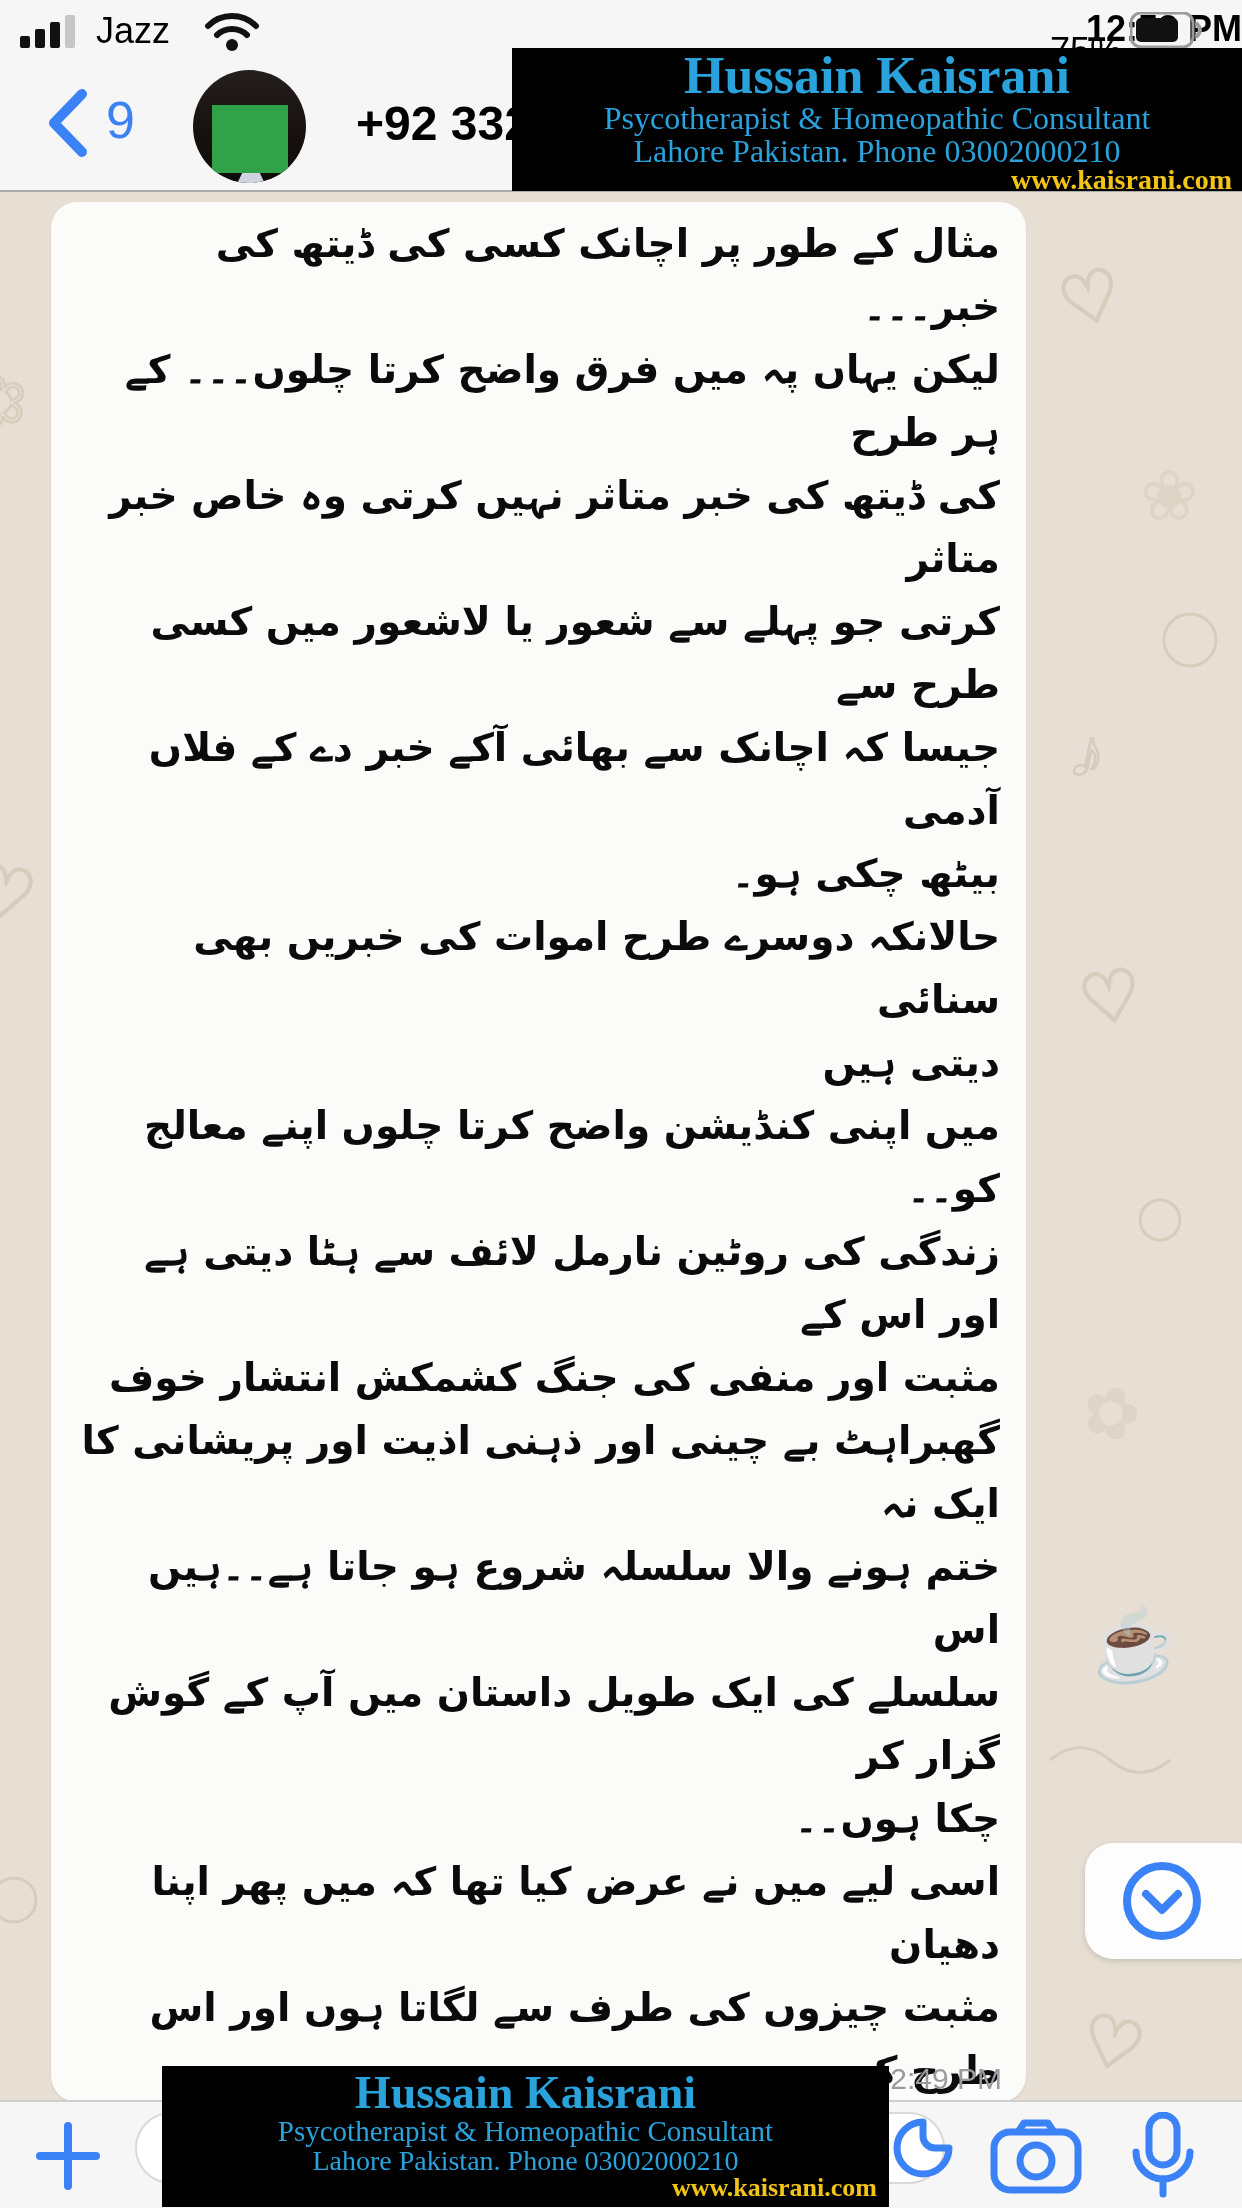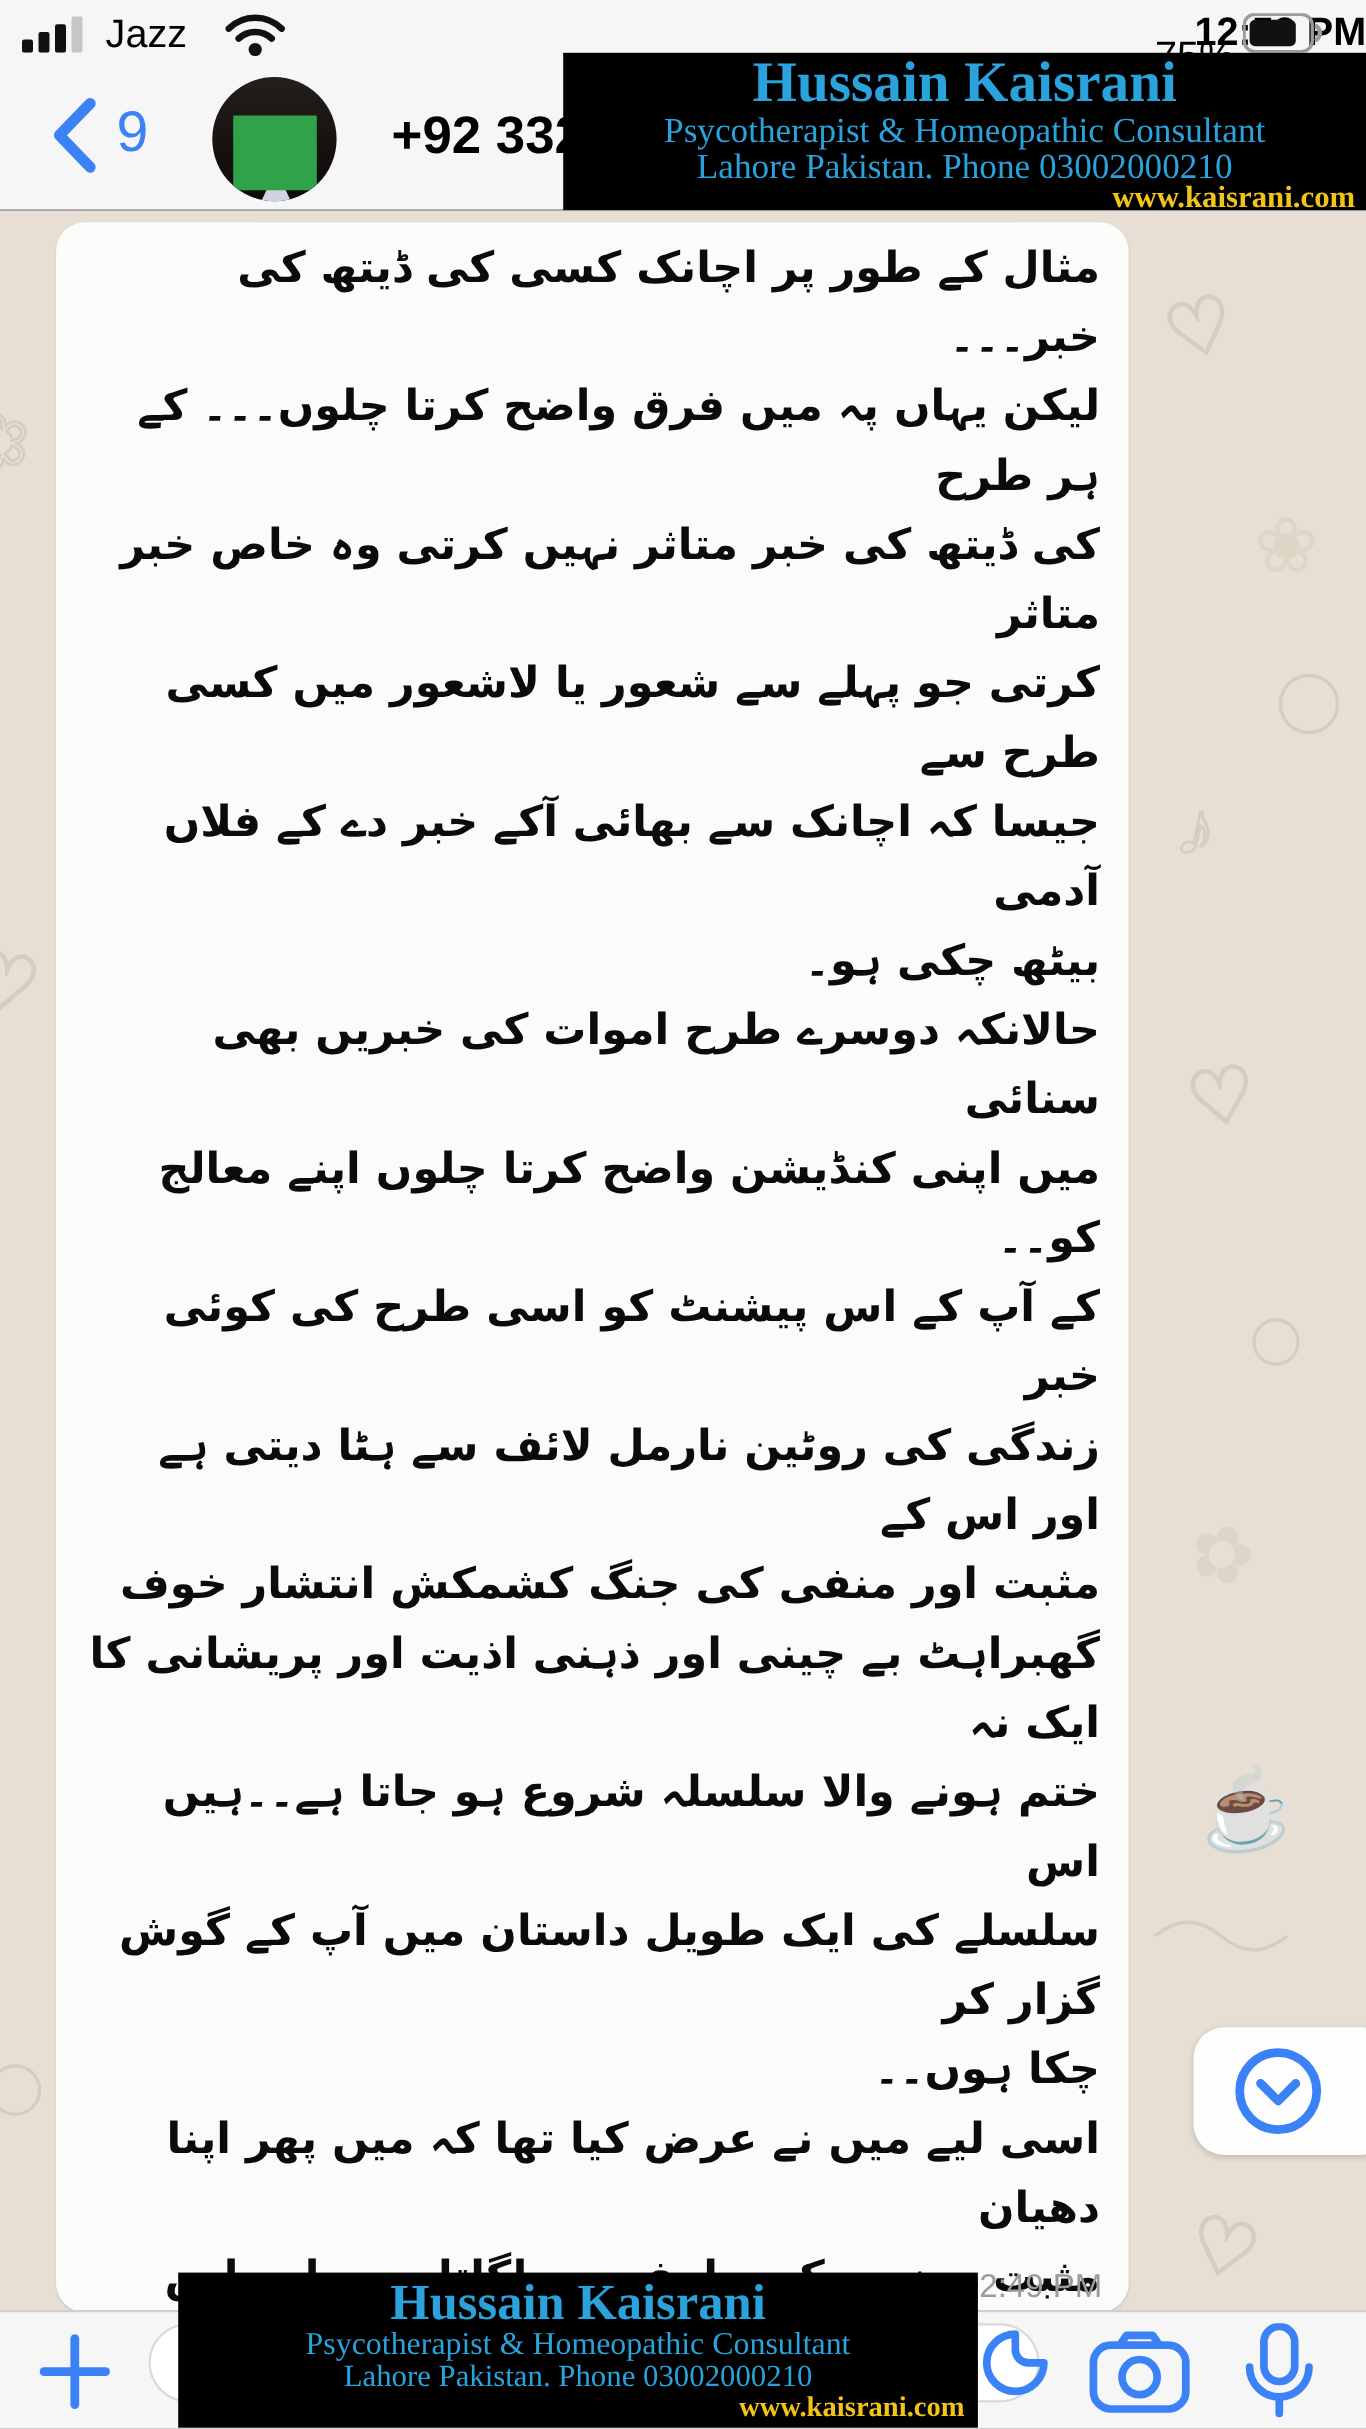--- a/index.html
+++ b/index.html
@@ -104,22 +104,22 @@
 
   <div class="bubble">
     <div class="msg-lines">
         <div class="msg-line">مثال کے طور پر اچانک کسی کی ڈیتھ کی خبر۔۔۔</div>
         <div class="msg-line">لیکن یہاں پہ میں فرق واضح کرتا چلوں۔۔۔ کے ہر طرح</div>
         <div class="msg-line">کی ڈیتھ کی خبر متاثر نہیں کرتی وہ خاص خبر متاثر</div>
         <div class="msg-line">کرتی جو پہلے سے شعور یا لاشعور میں کسی طرح سے</div>
         <div class="msg-line">جیسا کہ اچانک سے بھائی آکے خبر دے کے فلاں آدمی</div>
         <div class="msg-line">بیٹھ چکی ہو۔</div>
         <div class="msg-line">حالانکہ دوسرے طرح اموات کی خبریں بھی سنائی</div>
+        <div class="msg-line">دیتی ہیں</div>
         <div class="msg-line">میں اپنی کنڈیشن واضح کرتا چلوں اپنے معالج کو۔۔</div>
-        <div class="msg-line">کے آپ کے اس پیشنٹ کو اسی طرح کی کوئی خبر</div>
         <div class="msg-line">زندگی کی روٹین نارمل لائف سے ہٹا دیتی ہے اور اس کے</div>
         <div class="msg-line">مثبت اور منفی کی جنگ کشمکش انتشار خوف</div>
         <div class="msg-line">گھبراہٹ بے چینی اور ذہنی اذیت اور پریشانی کا ایک نہ</div>
         <div class="msg-line">ختم ہونے والا سلسلہ شروع ہو جاتا ہے۔۔ہیں اس</div>
         <div class="msg-line">سلسلے کی ایک طویل داستان میں آپ کے گوش گزار کر</div>
         <div class="msg-line">چکا ہوں۔۔</div>
         <div class="msg-line">اسی لیے میں نے عرض کیا تھا کہ میں پھر اپنا دھیان</div>
         <div class="msg-line">مثبت چیزوں کی طرف سے لگاتا ہوں اور اس طرح کی</div>
       </div>
     <div class="msg-time">12:49 PM</div>

